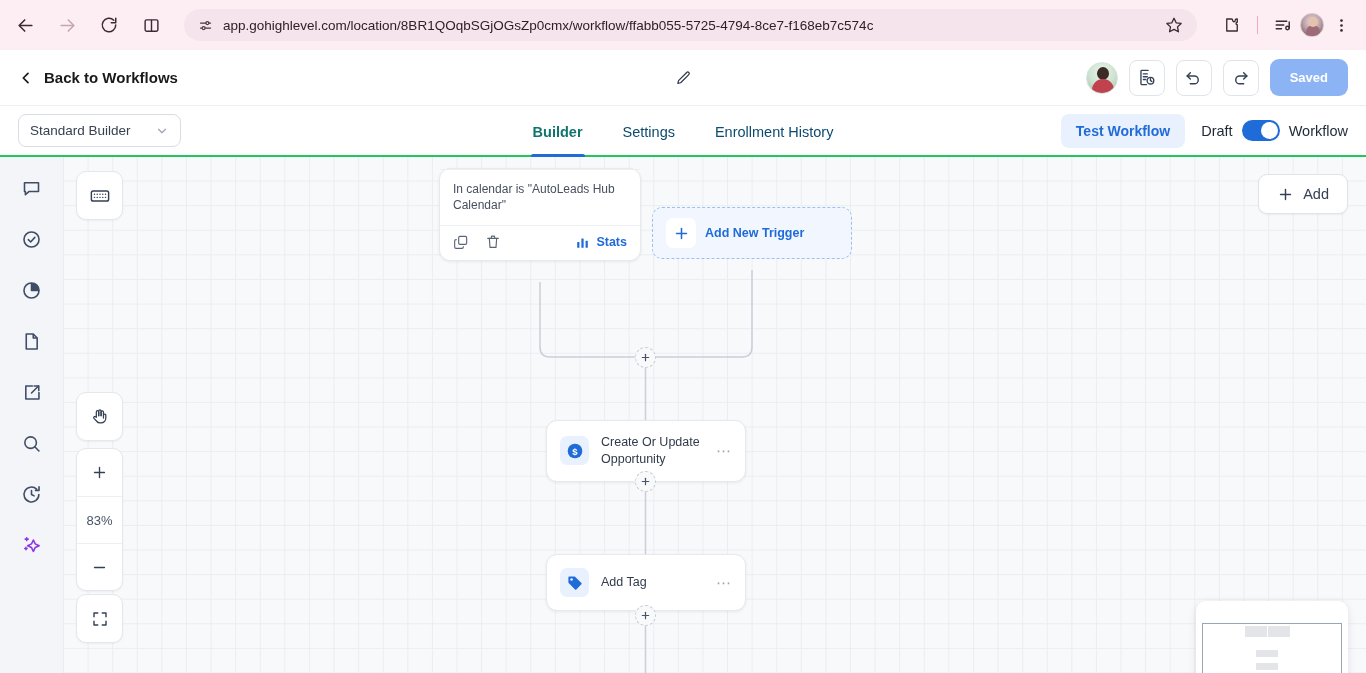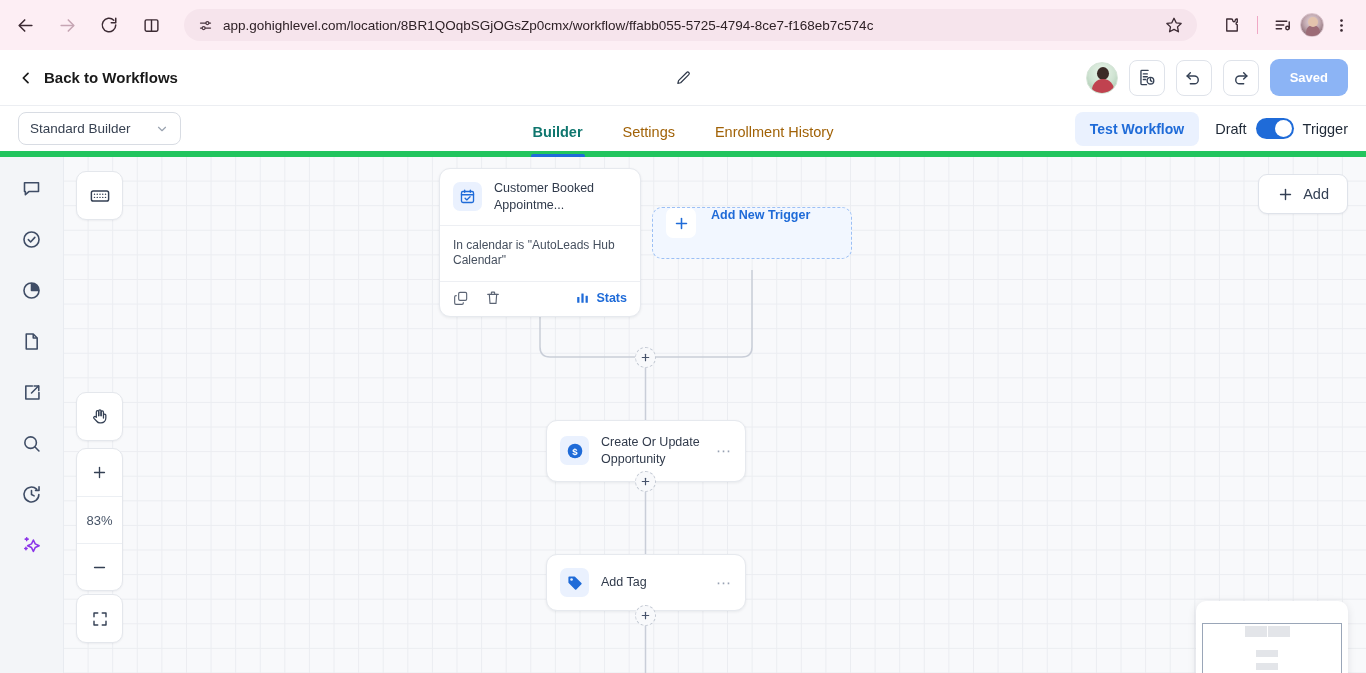--- a/index.html
+++ b/index.html
@@ -96,34 +96,34 @@
   .saved-btn {
     height: 37px; padding: 0 20px; border-radius: 9px; border: none;
     background: #8cb4f5; color: #fff; font-size: 13px; font-weight: 700;
     cursor: pointer; font-family: inherit;
   }
 
   
   .tabs-bar {
     height: 51px; display: flex; align-items: center;
     padding: 0 18px; background: #fff;
-    border-bottom: 6px solid #22c55e; position: relative; justify-content: flex-end;
+    border-bottom: 2px solid #22c55e; position: relative; justify-content: flex-end;
   }
   .builder-select {
     width: 163px; height: 33px; border: 1px solid #d8dce3; border-radius: 8px;
     display: flex; align-items: center; padding: 0 11px;
     font-size: 13.5px; color: #374151; cursor: pointer; background: #fff;
   }
   .builder-select .chev { margin-left: auto; color: #9aa3b0; display:flex; }
   .tabs {
     position: absolute; left: 0; right: 0; top: 0; height: 51px;
     display: flex; align-items: center; justify-content: center; gap: 36px;
   }
   .tab {
-    font-size: 14.5px; color: #a16207; cursor: pointer;
+    font-size: 14.5px; color: #0c4a6e; cursor: pointer;
     height: 51px; display: flex; align-items: center; position: relative;
     padding: 0 2px;
   }
   .tab.active { color: #0f766e; font-weight: 600; }
   .tab.active::after {
     content: ""; position: absolute; bottom: 0; left: 0; right: 0;
     height: 3px; background: #1f6bd8; border-radius: 2px 2px 0 0;
   }
   .tabs-right {
     margin-left: auto; display: flex; align-items: center; gap: 16px; z-index: 2;
@@ -224,21 +224,21 @@
   }
   .node-foot .stats {
     margin-left: auto; display: flex; align-items: center; gap: 6px;
     color: #1f6bd8; font-size: 12.5px; font-weight: 600; cursor: pointer;
   }
   .foot-ico { cursor: pointer; display: flex; }
 
   .add-trigger {
     position: absolute; left: 588px; top: 50px; width: 200px; height: 52px;
     border: 1.5px dashed #9cc0f5; border-radius: 10px; background: #f2f7ff;
-    display: flex; gap: 15px; padding: 0 13px;
+    display: flex; align-items: center; gap: 9px; padding: 0 13px;
     cursor: pointer;
   }
   .add-trigger .sq {
     width: 30px; height: 30px; border-radius: 7px; background: #fff;
     display: flex; align-items: center; justify-content: center; color: #1f6bd8;
   }
   .add-trigger .lbl { font-size: 12.5px; color: #1f6bd8; font-weight: 700; }
 
   .node-action {
     width: 200px; left: 482px;
@@ -408,21 +408,21 @@
     <div class="tab active">Builder</div>
     <div class="tab">Settings</div>
     <div class="tab">Enrollment History</div>
   </div>
 
   <div class="tabs-right">
     <button class="test-wf-btn">Test Workflow</button>
     <div class="publish-group">
       <span>Draft</span>
       <div class="toggle"></div>
-      <span>Trigger</span>
+      <span>Workflow</span>
     </div>
   </div>
 </div>
 
 <div class="app-body">
 
   <div class="side-rail">
     <div class="rail-icon">
       <svg width="21" height="21" viewBox="0 0 24 24" fill="none" stroke="currentColor" stroke-width="1.8" stroke-linejoin="round">
           <path d="M4 5.5h16v10H9l-4 3.5v-3.5H4z"></path>
@@ -554,32 +554,20 @@
       <span style="display:flex;color:#344054;">
         <svg width="17" height="17" viewBox="0 0 24 24" fill="none" stroke="currentColor" stroke-width="2" stroke-linecap="round">
             <line x1="12" y1="5" x2="12" y2="19"></line>
             <line x1="5" y1="12" x2="19" y2="12"></line>
           </svg>
       </span>
       <span>Add</span>
     </button>
 
     <div class="node node-trigger">
-      <div class="node-row">
-        <div class="node-ico">
-          <svg width="17" height="17" viewBox="0 0 24 24" fill="none" stroke="currentColor" stroke-width="1.9" stroke-linecap="round" stroke-linejoin="round">
-              <rect x="3.5" y="5" width="17" height="15.5" rx="2"></rect>
-              <line x1="3.5" y1="9.5" x2="20.5" y2="9.5"></line>
-              <line x1="8" y1="3" x2="8" y2="6"></line>
-              <line x1="16" y1="3" x2="16" y2="6"></line>
-              <polyline points="8.6 14.4 11 16.8 15.6 12.4"></polyline>
-            </svg>
-        </div>
-        <div class="node-title">Customer Booked Appointme...</div>
-      </div>
       <div class="node-divider"></div>
       <div class="node-desc">In calendar is "AutoLeads Hub Calendar"</div>
       <div class="node-divider"></div>
       <div class="node-foot">
         <span class="foot-ico">
           <svg width="16" height="16" viewBox="0 0 24 24" fill="none" stroke="currentColor" stroke-width="1.7" stroke-linejoin="round">
               <rect x="8.5" y="3.5" width="12" height="12" rx="2"></rect>
               <path d="M15.5 18.5v1a2 2 0 0 1-2 2h-9a2 2 0 0 1-2-2v-9a2 2 0 0 1 2-2h1"></path>
             </svg>
         </span>

